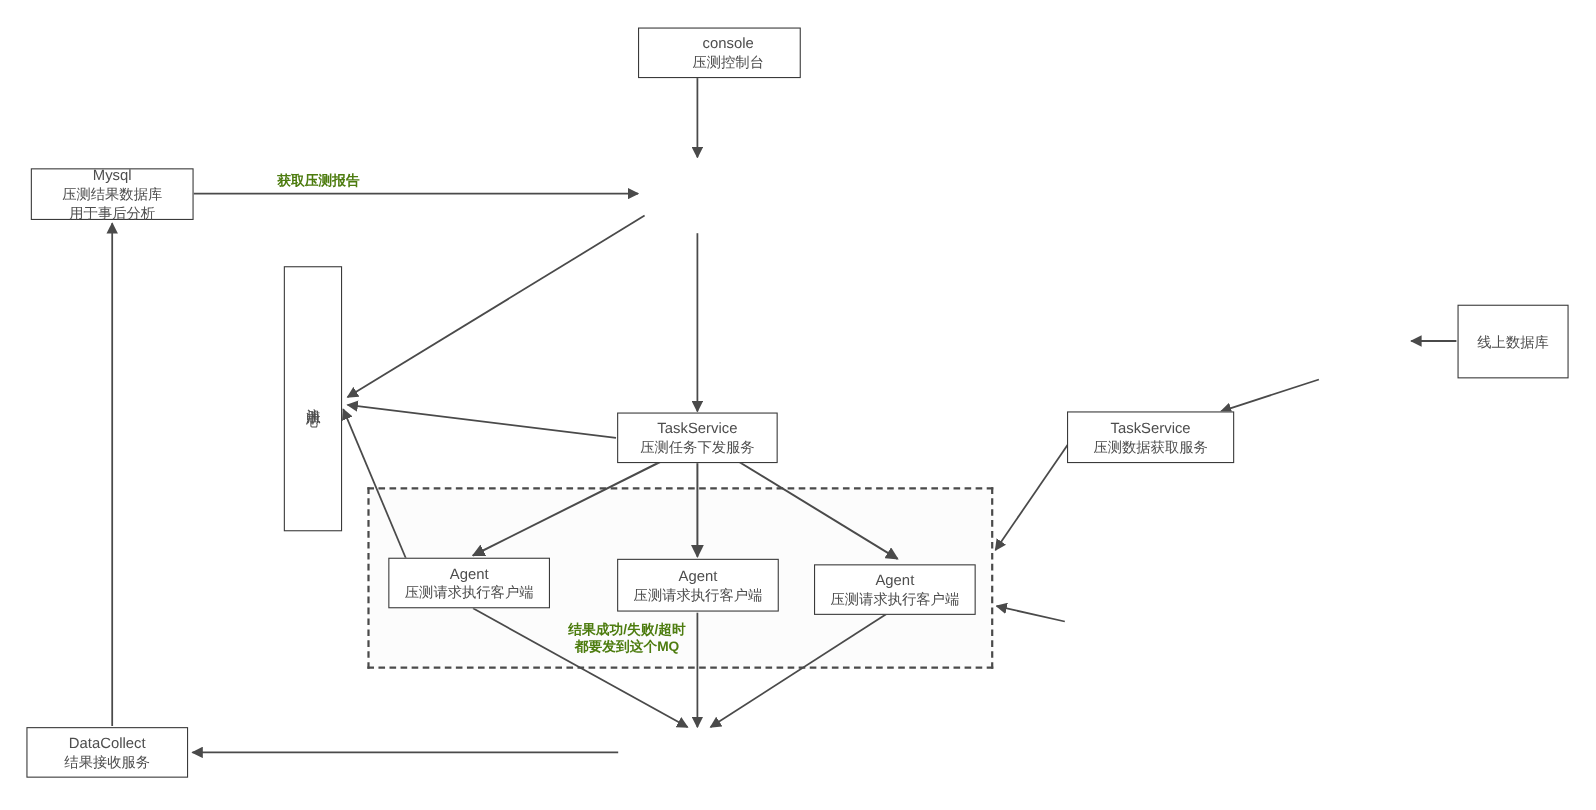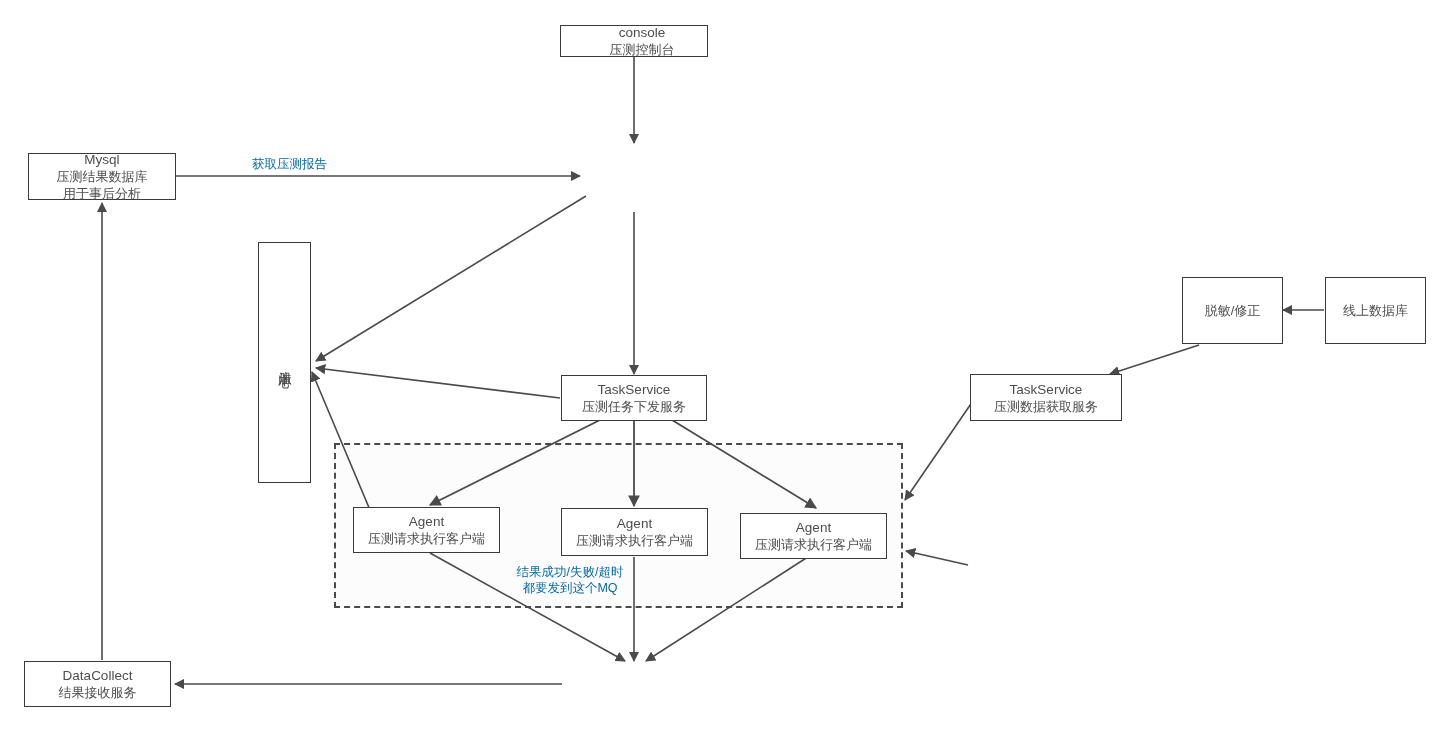--- a/index.html
+++ b/index.html
@@ -56,26 +56,27 @@
     text-orientation: upright;
   }
   .group-box {
     position: absolute;
     box-sizing: border-box;
     border: 2px dashed #4a4a4a;
     background: #fcfcfc;
   }
   .edge-label {
     position: absolute;
-    color: #0369a1;
+    color: #4d7c0f;
     font-size: 12.5px;
     line-height: 16px;
     text-align: center;
     white-space: nowrap;
     background: transparent;
+    font-weight: bold;
   }
 </style>
 </head>
 <body>
 
 <div id="canvas">
 
   <div class="group-box" style="left:334px; top:443px; width:569px; height:165px;"></div>
 
   <svg class="edges" viewBox="0 0 1451 736">
@@ -115,21 +116,21 @@
 
     <line x1="1199" y1="345" x2="1110" y2="374" stroke="#4a4a4a" stroke-width="1.6" marker-end="url(#arrow)"></line>
 
     <line x1="1324" y1="310" x2="1283" y2="310" stroke="#4a4a4a" stroke-width="1.6" marker-end="url(#arrow)"></line>
 
     <line x1="562" y1="684" x2="175" y2="684" stroke="#4a4a4a" stroke-width="1.6" marker-end="url(#arrow)"></line>
 
     <line x1="102" y1="660" x2="102" y2="203" stroke="#4a4a4a" stroke-width="1.6" marker-end="url(#arrow)"></line>
   </svg>
 
-  <div class="node" style="left:560px; top:25px; width:148px; height:32px;padding-left:16px;">
+  <div class="node" style="left:580px; top:25px; width:148px; height:46px;padding-left:16px;">
     <span class="line latin">console</span>
     <span class="line">压测控制台</span>
   </div>
 
   <div class="node" style="left:28px; top:153px; width:148px; height:47px;">
     <span class="line latin">Mysql</span>
     <span class="line">压测结果数据库</span>
     <span class="line">用于事后分析</span>
   </div>
 
@@ -158,23 +159,20 @@
     <span class="line latin">Agent</span>
     <span class="line">压测请求执行客户端</span>
   </div>
 
   <div class="node" style="left:970px; top:374px; width:152px; height:47px;">
     <span class="line latin">TaskService</span>
     <span class="line">压测数据获取服务</span>
   </div>
 
 
-  <div class="node" style="left:1182px; top:277px; width:101px; height:67px;">
-    <span class="line">脱敏/修正</span>
-  </div>
 
   <div class="node" style="left:1325px; top:277px; width:101px; height:67px;">
     <span class="line">线上数据库</span>
   </div>
 
 
   <div class="node" style="left:24px; top:661px; width:147px; height:46px;">
     <span class="line latin">DataCollect</span>
     <span class="line">结果接收服务</span>
   </div>

